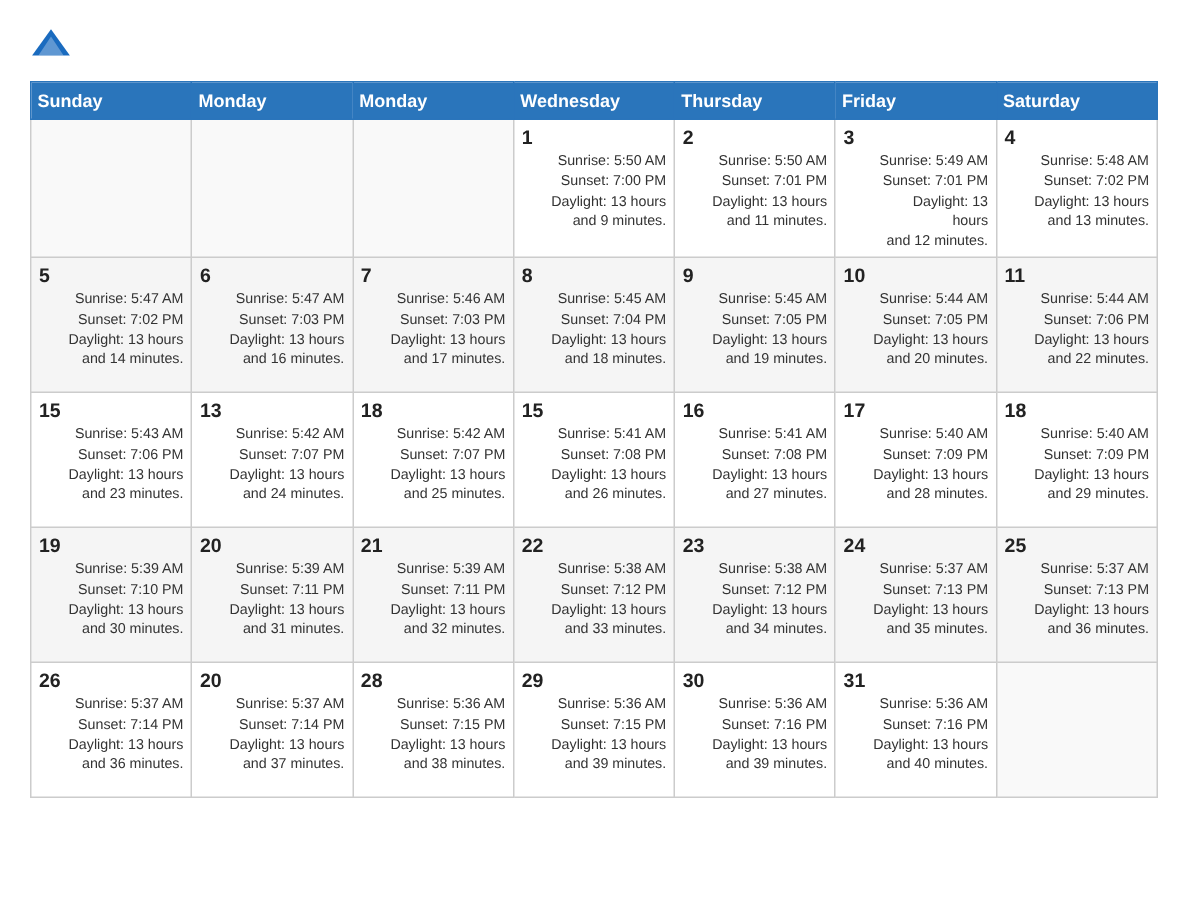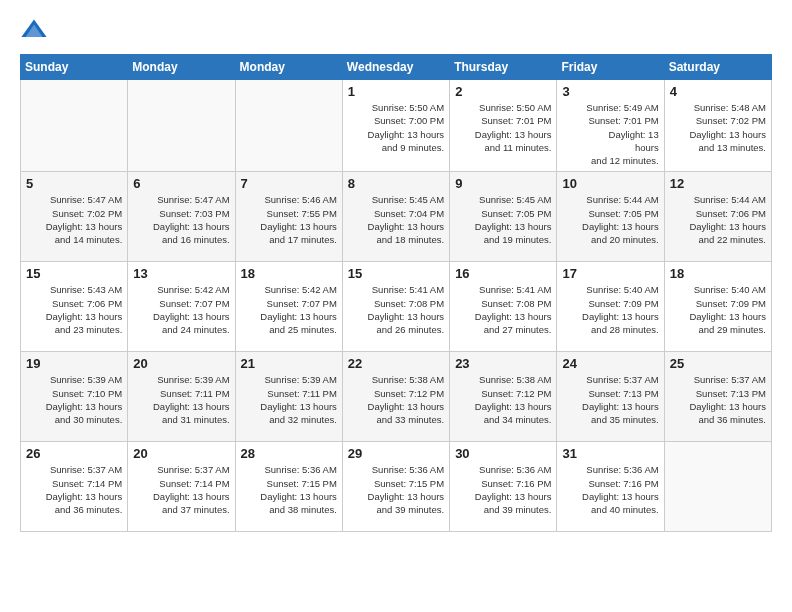--- a/index.html
+++ b/index.html
@@ -173,21 +173,21 @@
         <td>
           <span class="day-num">6</span>
           <div class="day-info" style="white-space: pre-line;">Sunrise: 5:47 AM
 Sunset: 7:03 PM
 Daylight: 13 hours
 and 16 minutes.</div>
         </td>
         <td>
           <span class="day-num">7</span>
           <div class="day-info" style="white-space: pre-line;">Sunrise: 5:46 AM
-Sunset: 7:55 PM
+Sunset: 7:03 PM
 Daylight: 13 hours
 and 17 minutes.</div>
         </td>
         <td>
           <span class="day-num">8</span>
           <div class="day-info" style="white-space: pre-line;">Sunrise: 5:45 AM
 Sunset: 7:04 PM
 Daylight: 13 hours
 and 18 minutes.</div>
         </td>
@@ -199,21 +199,21 @@
 and 19 minutes.</div>
         </td>
         <td>
           <span class="day-num">10</span>
           <div class="day-info" style="white-space: pre-line;">Sunrise: 5:44 AM
 Sunset: 7:05 PM
 Daylight: 13 hours
 and 20 minutes.</div>
         </td>
         <td>
-          <span class="day-num">12</span>
+          <span class="day-num">11</span>
           <div class="day-info" style="white-space: pre-line;">Sunrise: 5:44 AM
 Sunset: 7:06 PM
 Daylight: 13 hours
 and 22 minutes.</div>
         </td>
       </tr>
       <tr>
         <td>
           <span class="day-num">15</span>
           <div class="day-info" style="white-space: pre-line;">Sunrise: 5:43 AM

